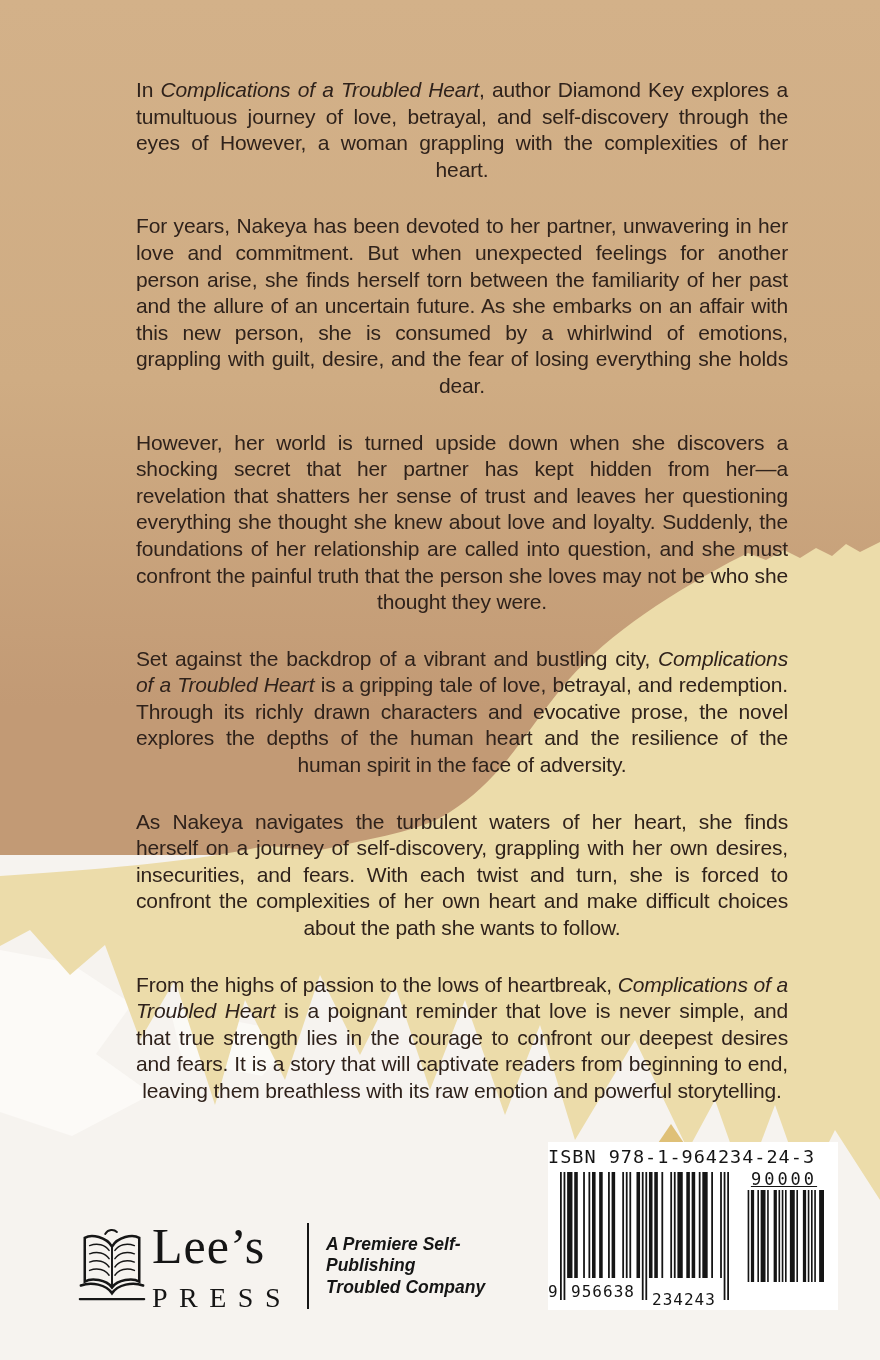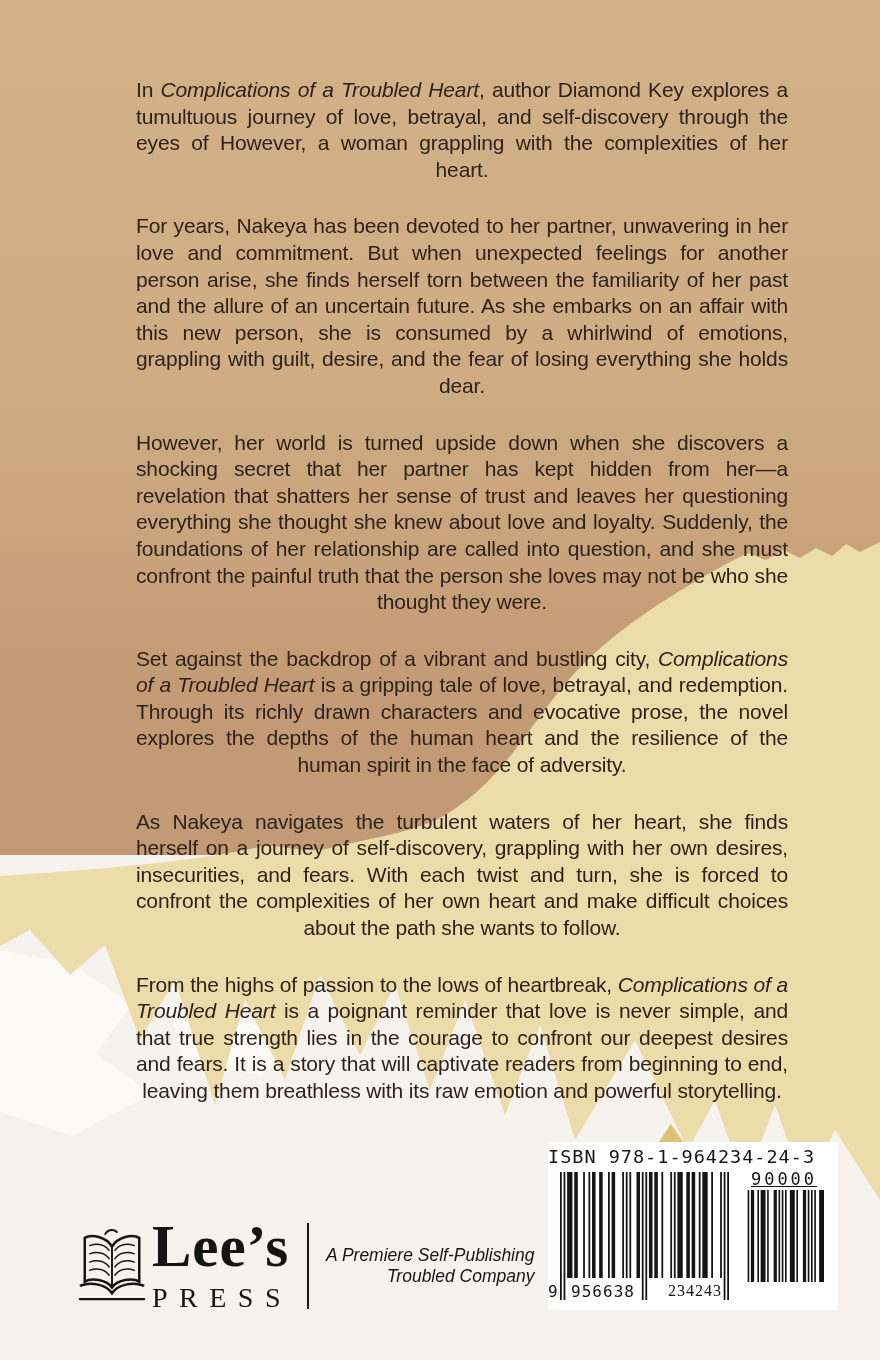--- a/index.html
+++ b/index.html
@@ -55,21 +55,21 @@
     color: var(--black, #151515);
     white-space: nowrap;
   }
   .ean-main  { position: absolute; left: 12px;  top: 30px; }
   .ean-addon { position: absolute; left: 198px; top: 48px; }
   .bar { fill: var(--black, #111111); }
   .digits-row { position: absolute; left: 0; top: 140px; width: 184px; height: 20px;
     font-family: "DejaVu Sans Mono", monospace; font-size: 16px; color: var(--black, #151515); }
   .digit-lead   { position: absolute; left: 0px;   top: 0; width: 14px; text-align: left; }
   .digit-group1 { position: absolute; left: 20px;  top: 0; width: 70px; text-align: center; letter-spacing: 1px; }
-  .digit-group2 { position: absolute; left: 104px; top: 0; width: 70px; text-align: right; letter-spacing: 1px; font-family: Liberation Serif, serif; }
+  .digit-group2 { position: absolute; left: 104px; top: 8px; width: 70px; text-align: left; letter-spacing: 1px; }
   .addon-label {
     position: absolute; left: 196px; top: 27px; width: 80px;
     text-align: center;
     font-family: "DejaVu Sans Mono", monospace;
     font-size: 17px; letter-spacing: 3px;
     color: var(--black, #151515);
     white-space: nowrap;
     text-decoration: underline;
   }
 
@@ -77,46 +77,45 @@
   .publisher {
     position: absolute;
     left: 76px; top: 1214px; height: 104px;
     display: flex; align-items: center;
     color: var(--black, #151515);
   }
   .book-icon { flex: none; }
   .pub-name { margin-left: 4px; }
   .pub-script {
     font-family: "Liberation Serif", serif;
-    font-weight: 700;
-    font-size: 59px;
+    font-weight: 400;
+    font-size: 50px;
     line-height: 46px;
     letter-spacing: 1px;
   }
   .pub-caps {
     font-family: Liberation Serif, serif;
     font-size: 28px;
     line-height: 24px;
     letter-spacing: 11.5px;
     margin-top: 17px;
     white-space: nowrap;
   }
   .pub-divider {
     width: 2px; height: 86px;
     background: var(--black, #151515);
     margin: 0 17px 0 15px;
     flex: none;
   }
   .pub-tagline {
     font-style: italic;
-    font-weight: normal;
+    font-weight: bold;
     font-size: 17.5px;
     line-height: 21.5px;
     max-width: 220px;
-    text-align: right;
   }
 </style>
 </head>
 <body>
 
 <div class="cover">
 
   <svg class="bg" width="880" height="1360" viewBox="0 0 880 1360">
     <defs>
       <linearGradient id="tanGrad" x1="0" y1="0" x2="0" y2="1">

